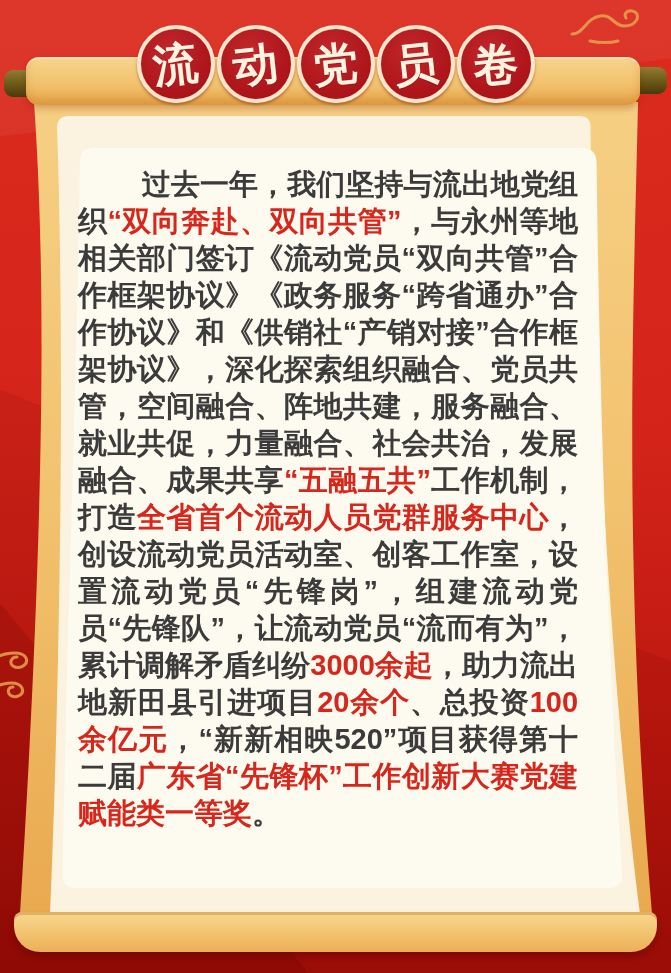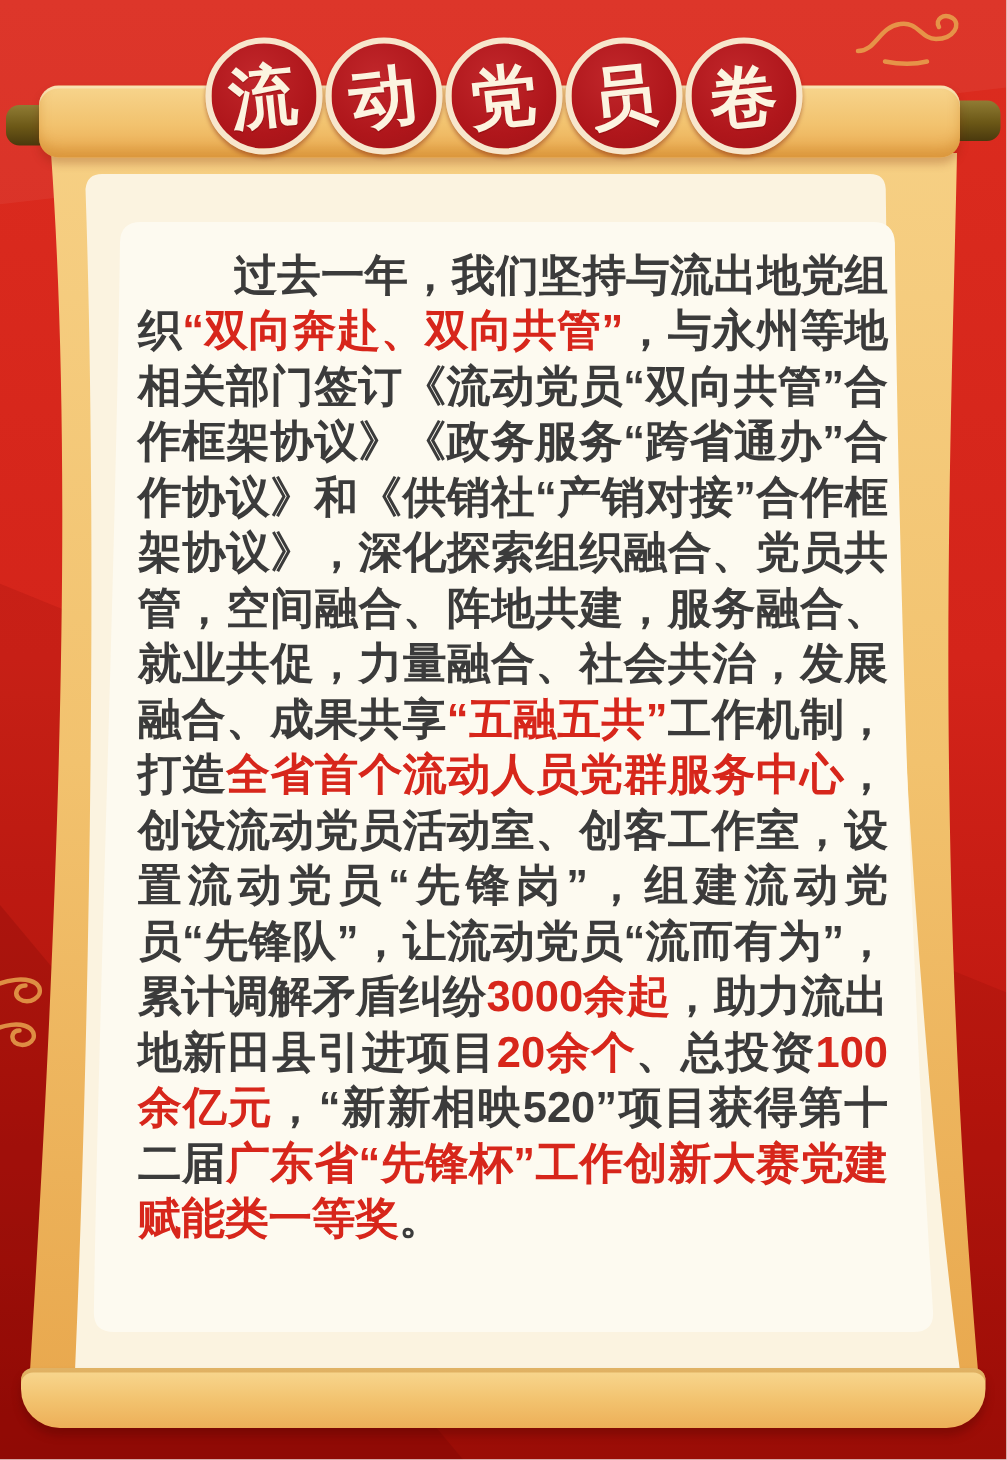--- a/index.html
+++ b/index.html
@@ -46,21 +46,21 @@
     box-shadow:inset 0 3px 0 rgba(180,110,20,.35), 0 5px 6px rgba(80,5,2,.35);}
 
   .badges{position:absolute;left:0;right:0;top:25px;z-index:6;display:flex;justify-content:center;gap:2px;}
   .badge{width:70px;height:70px;border-radius:50%;border:4px solid var(--badge-ring);
     background:radial-gradient(circle at 42% 32%,#C1272B 0%,var(--badge-red) 62%,#A01217 100%);
     display:flex;align-items:center;justify-content:center;
     box-shadow:0 2px 3px rgba(110,10,5,.4);}
   .badge span{color:var(--badge-text);font-size:45px;font-weight:800;line-height:1;
     transform:rotate(-6deg);text-shadow:0 1px 0 rgba(120,10,8,.35);}
 
-  .scroll-text{position:absolute;left:92px;top:166px;width:500px;z-index:5;
+  .scroll-text{position:absolute;left:78px;top:166px;width:500px;z-index:5;
     font-size:29px;line-height:37px;color:var(--text-dark);font-weight:600;
     text-align:justify;letter-spacing:0;}
   .scroll-text p{margin:0;text-indent:2.2em;}
   .seg-normal{color:var(--text-dark);}
   .seg-red{color:var(--text-red);font-weight:800;}
 </style>
 </head>
 <body>
 
 <div class="canvas">

